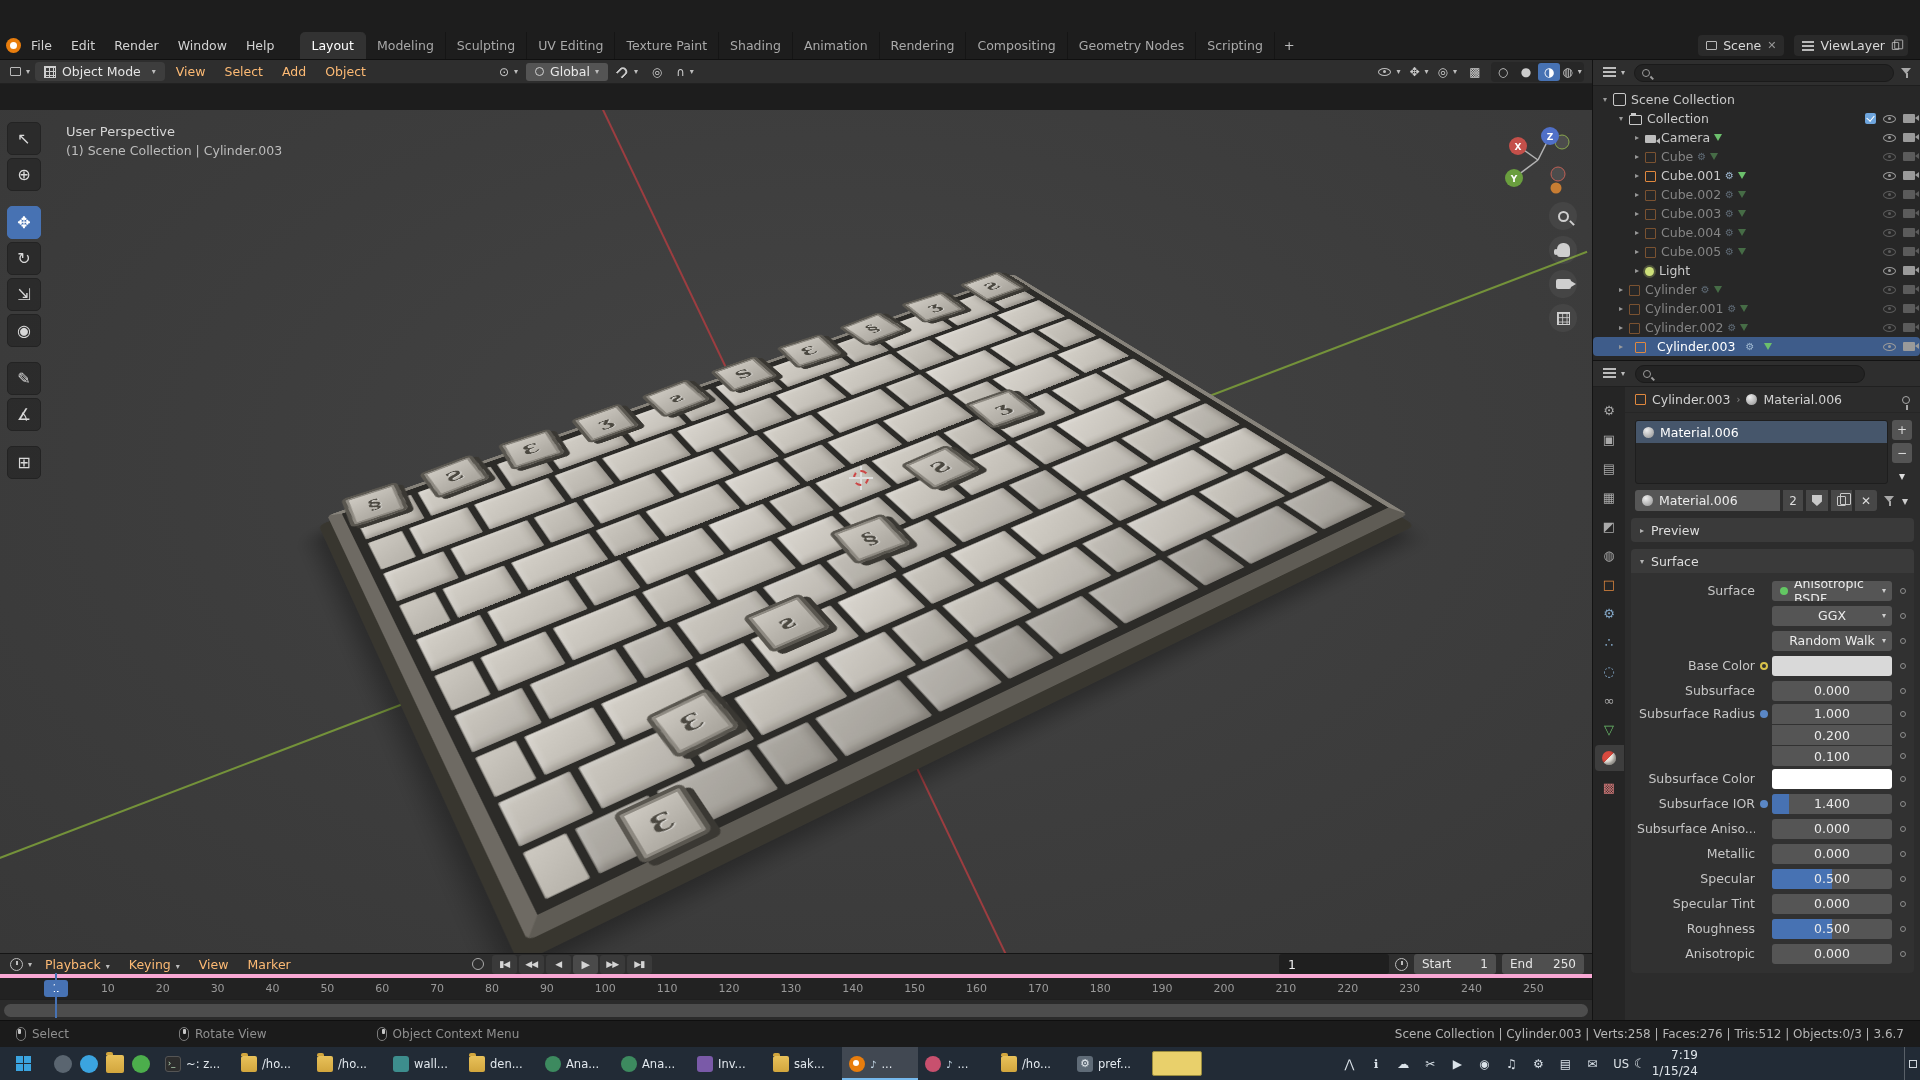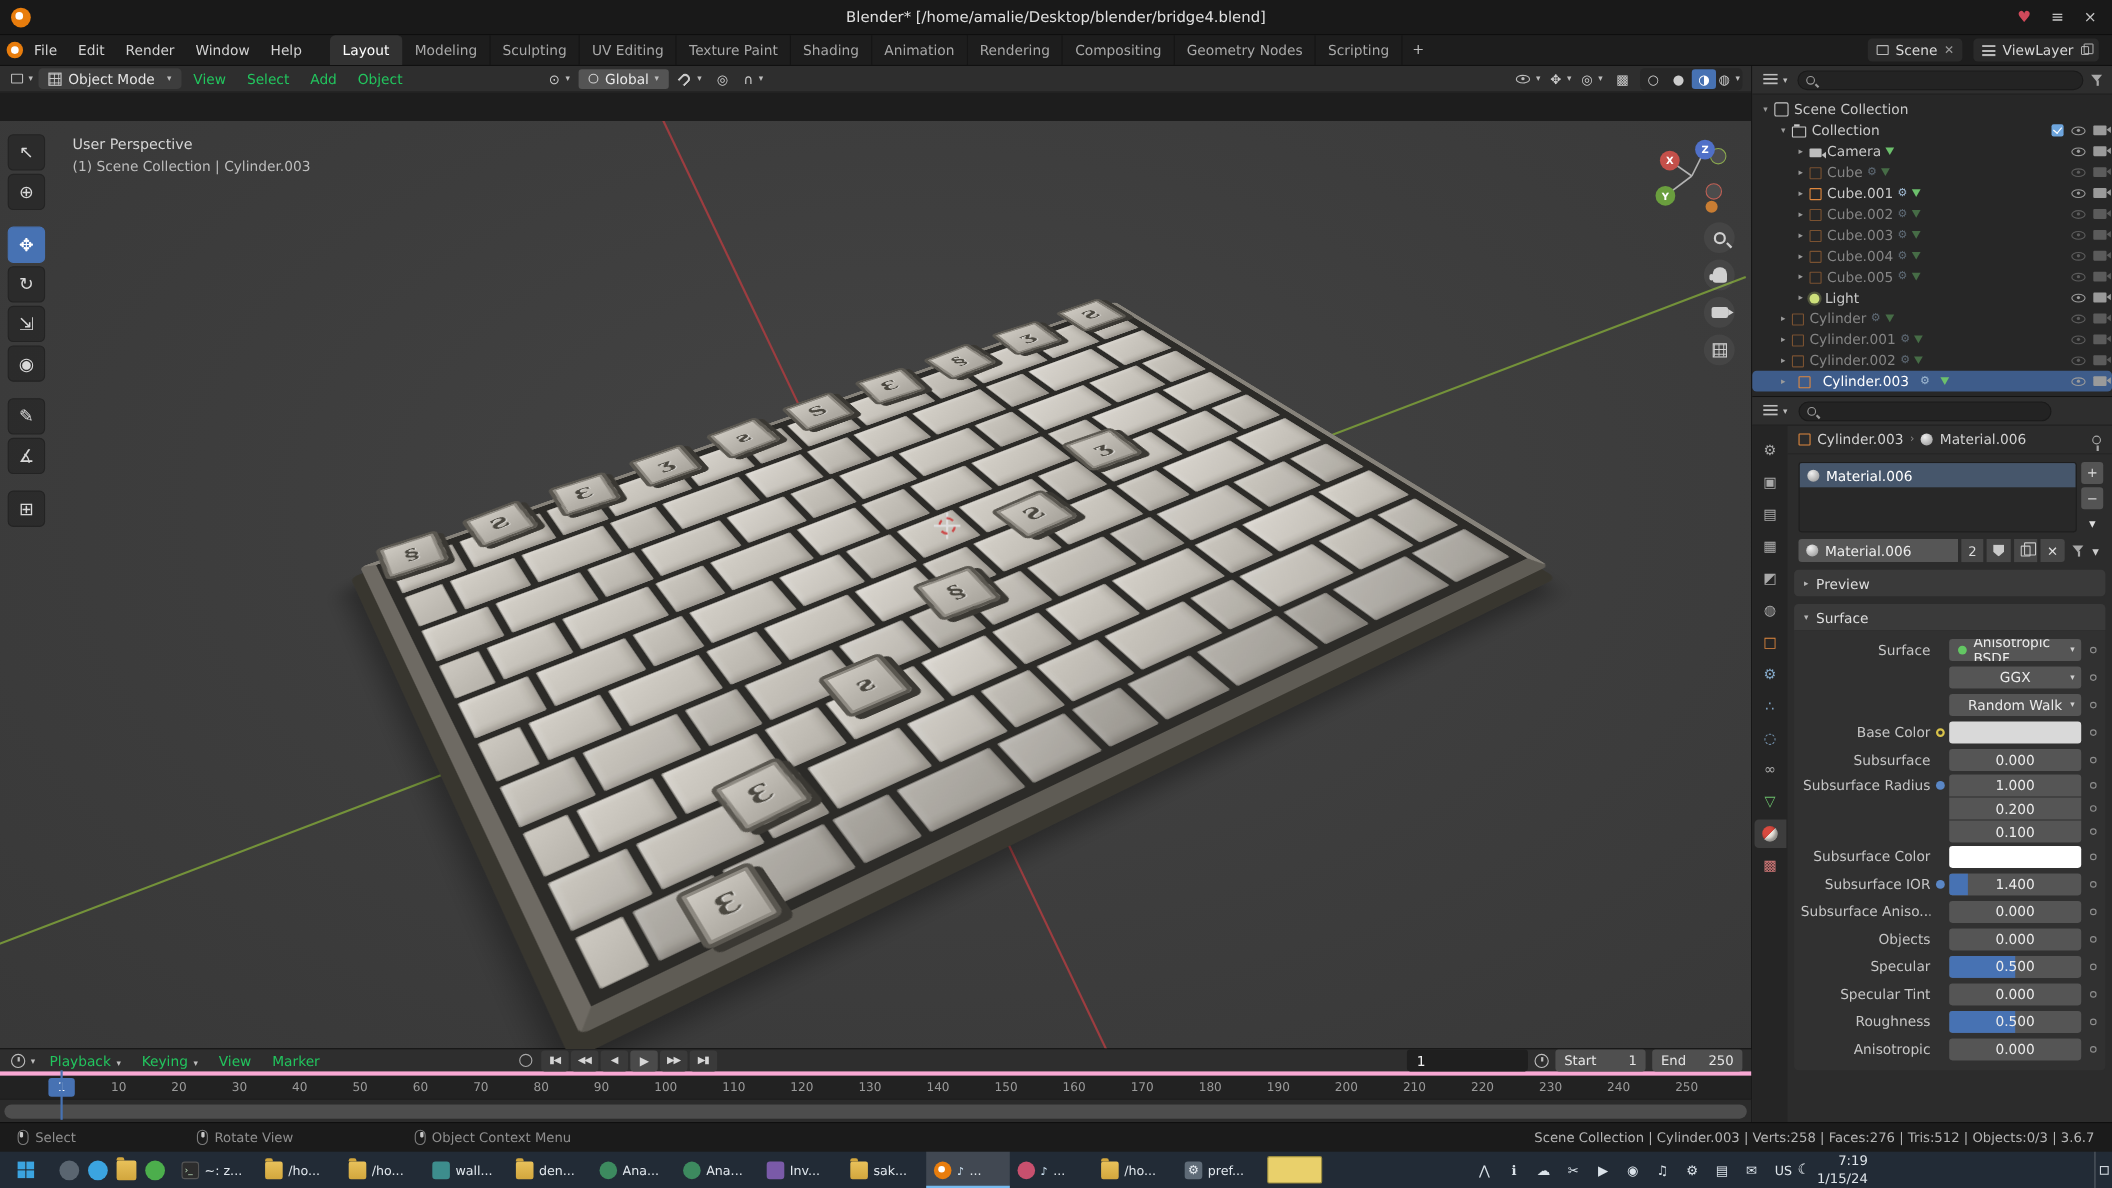--- a/index.html
+++ b/index.html
@@ -20,21 +20,21 @@
 .tab{padding:6px 11px;font-size:12.5px;color:#a9a9a9;border-right:1px solid #151515;white-space:nowrap}
 .tab.active{background:#323232;color:#fff;border-radius:5px 5px 0 0;border-right-color:#323232}
 .tab-add{padding:6px 9px;color:#bdbdbd}
 .top-right{margin-left:auto;display:flex;align-items:center;gap:10px;padding-right:6px}
 .sel{display:flex;align-items:center;gap:6px;background:#2a2a2a;border-radius:4px;padding:3px 8px;font-size:12.5px;color:#d8d8d8}
 .sel .x{color:#979797;font-size:11px}
 .mini-sq{width:11px;height:9px;border:1.5px solid #b9b9b9;border-radius:1px;flex:none}
 .mini-layers{width:12px;height:10px;flex:none;background:linear-gradient(#b9b9b9 2px,transparent 2px,transparent 4px,#b9b9b9 4px,#b9b9b9 6px,transparent 6px,transparent 8px,#b9b9b9 8px)}
 
 .vheader{position:absolute;left:0;top:60px;width:1592px;height:24px;background:#2e2e2e;border-bottom:1px solid #212121;display:flex;align-items:center;padding:0 8px;gap:3px;font-size:12.5px}
-.hmenu{padding:2px 8px;color:#22c55e;white-space:nowrap}
+.hmenu{padding:2px 8px;color:#fdba74;white-space:nowrap}
 .mode-dd{display:flex;align-items:center;gap:6px;background:#3d3d3d;border-radius:4px;padding:2px 9px;color:#e4e4e4;white-space:nowrap}
 .dd::after{content:"▾";font-size:8px;margin-left:5px;color:#bdbdbd}
 .vh-mid{display:flex;align-items:center;gap:6px;margin-left:120px}
 .vh-right{margin-left:auto;display:flex;align-items:center;gap:5px}
 .ib{min-width:22px;height:18px;display:inline-flex;align-items:center;justify-content:center;border-radius:3px;color:#ccc;font-size:12px;padding:0 2px}
 .shade{display:flex;background:#272727;border-radius:4px;padding:1px;gap:1px}
 .shade .ib{width:22px}
 .shade .ib.active{background:#4772b3;color:#fff}
 .i-grid9{width:12px;height:12px;border:1px solid #cfcfcf;background:linear-gradient(#cfcfcf 1px,transparent 1px) 0 0/4px 4px,linear-gradient(90deg,#cfcfcf 1px,transparent 1px) 0 0/4px 4px}
 .i-magnet{width:9px;height:10px;border:2px solid #c9c9c9;border-top:none;border-radius:0 0 7px 7px;transform:rotate(-135deg);margin:0 2px}
@@ -234,31 +234,20 @@
 .clock{display:flex;flex-direction:column;align-items:flex-end;justify-content:center;font-size:12px;line-height:1.3;padding:0 6px}
 .tb-gap{flex:0 0 200px}
 .corner{width:16px;display:flex;align-items:center;justify-content:center;border-left:1px solid rgba(255,255,255,.25)}
 .corner i{width:8px;height:8px;border:1px solid #cfd6dd}
 </style>
 </head>
 <body>
 
 <div id="app">
 
-  <div class="titlebar">
-    <div class="tb-left">
-      <span class="blogo"></span>
-    </div>
-    <span>Blender* [/home/amalie/Desktop/blender/bridge4.blend]</span>
-    <div class="tb-right">
-      <span class="heart">♥</span>
-      <span>≡</span>
-      <span>×</span>
-    </div>
-  </div>
 
   <div class="topbar">
     <span class="blogo" style="width:15px;height:15px"></span>
     <span class="menu">File</span>
     <span class="menu">Edit</span>
     <span class="menu">Render</span>
     <span class="menu">Window</span>
     <span class="menu">Help</span>
     <div class="tabs">
       <span class="tab active">Layout</span>
@@ -948,21 +937,21 @@
           <div class="prow">
               <span class="plabel">Subsurface Aniso...</span>
               <span class="pgap"></span>
               <div class="pfield">
                 <span class="fill"></span>
                 <span class="num">0.000</span>
               </div>
               <span class="adot"></span>
             </div>
           <div class="prow">
-              <span class="plabel">Objects</span>
+              <span class="plabel">Metallic</span>
               <span class="pgap"></span>
               <div class="pfield">
                 <span class="fill"></span>
                 <span class="num">0.000</span>
               </div>
               <span class="adot"></span>
             </div>
           <div class="prow">
               <span class="plabel">Specular</span>
               <span class="pgap"></span>

